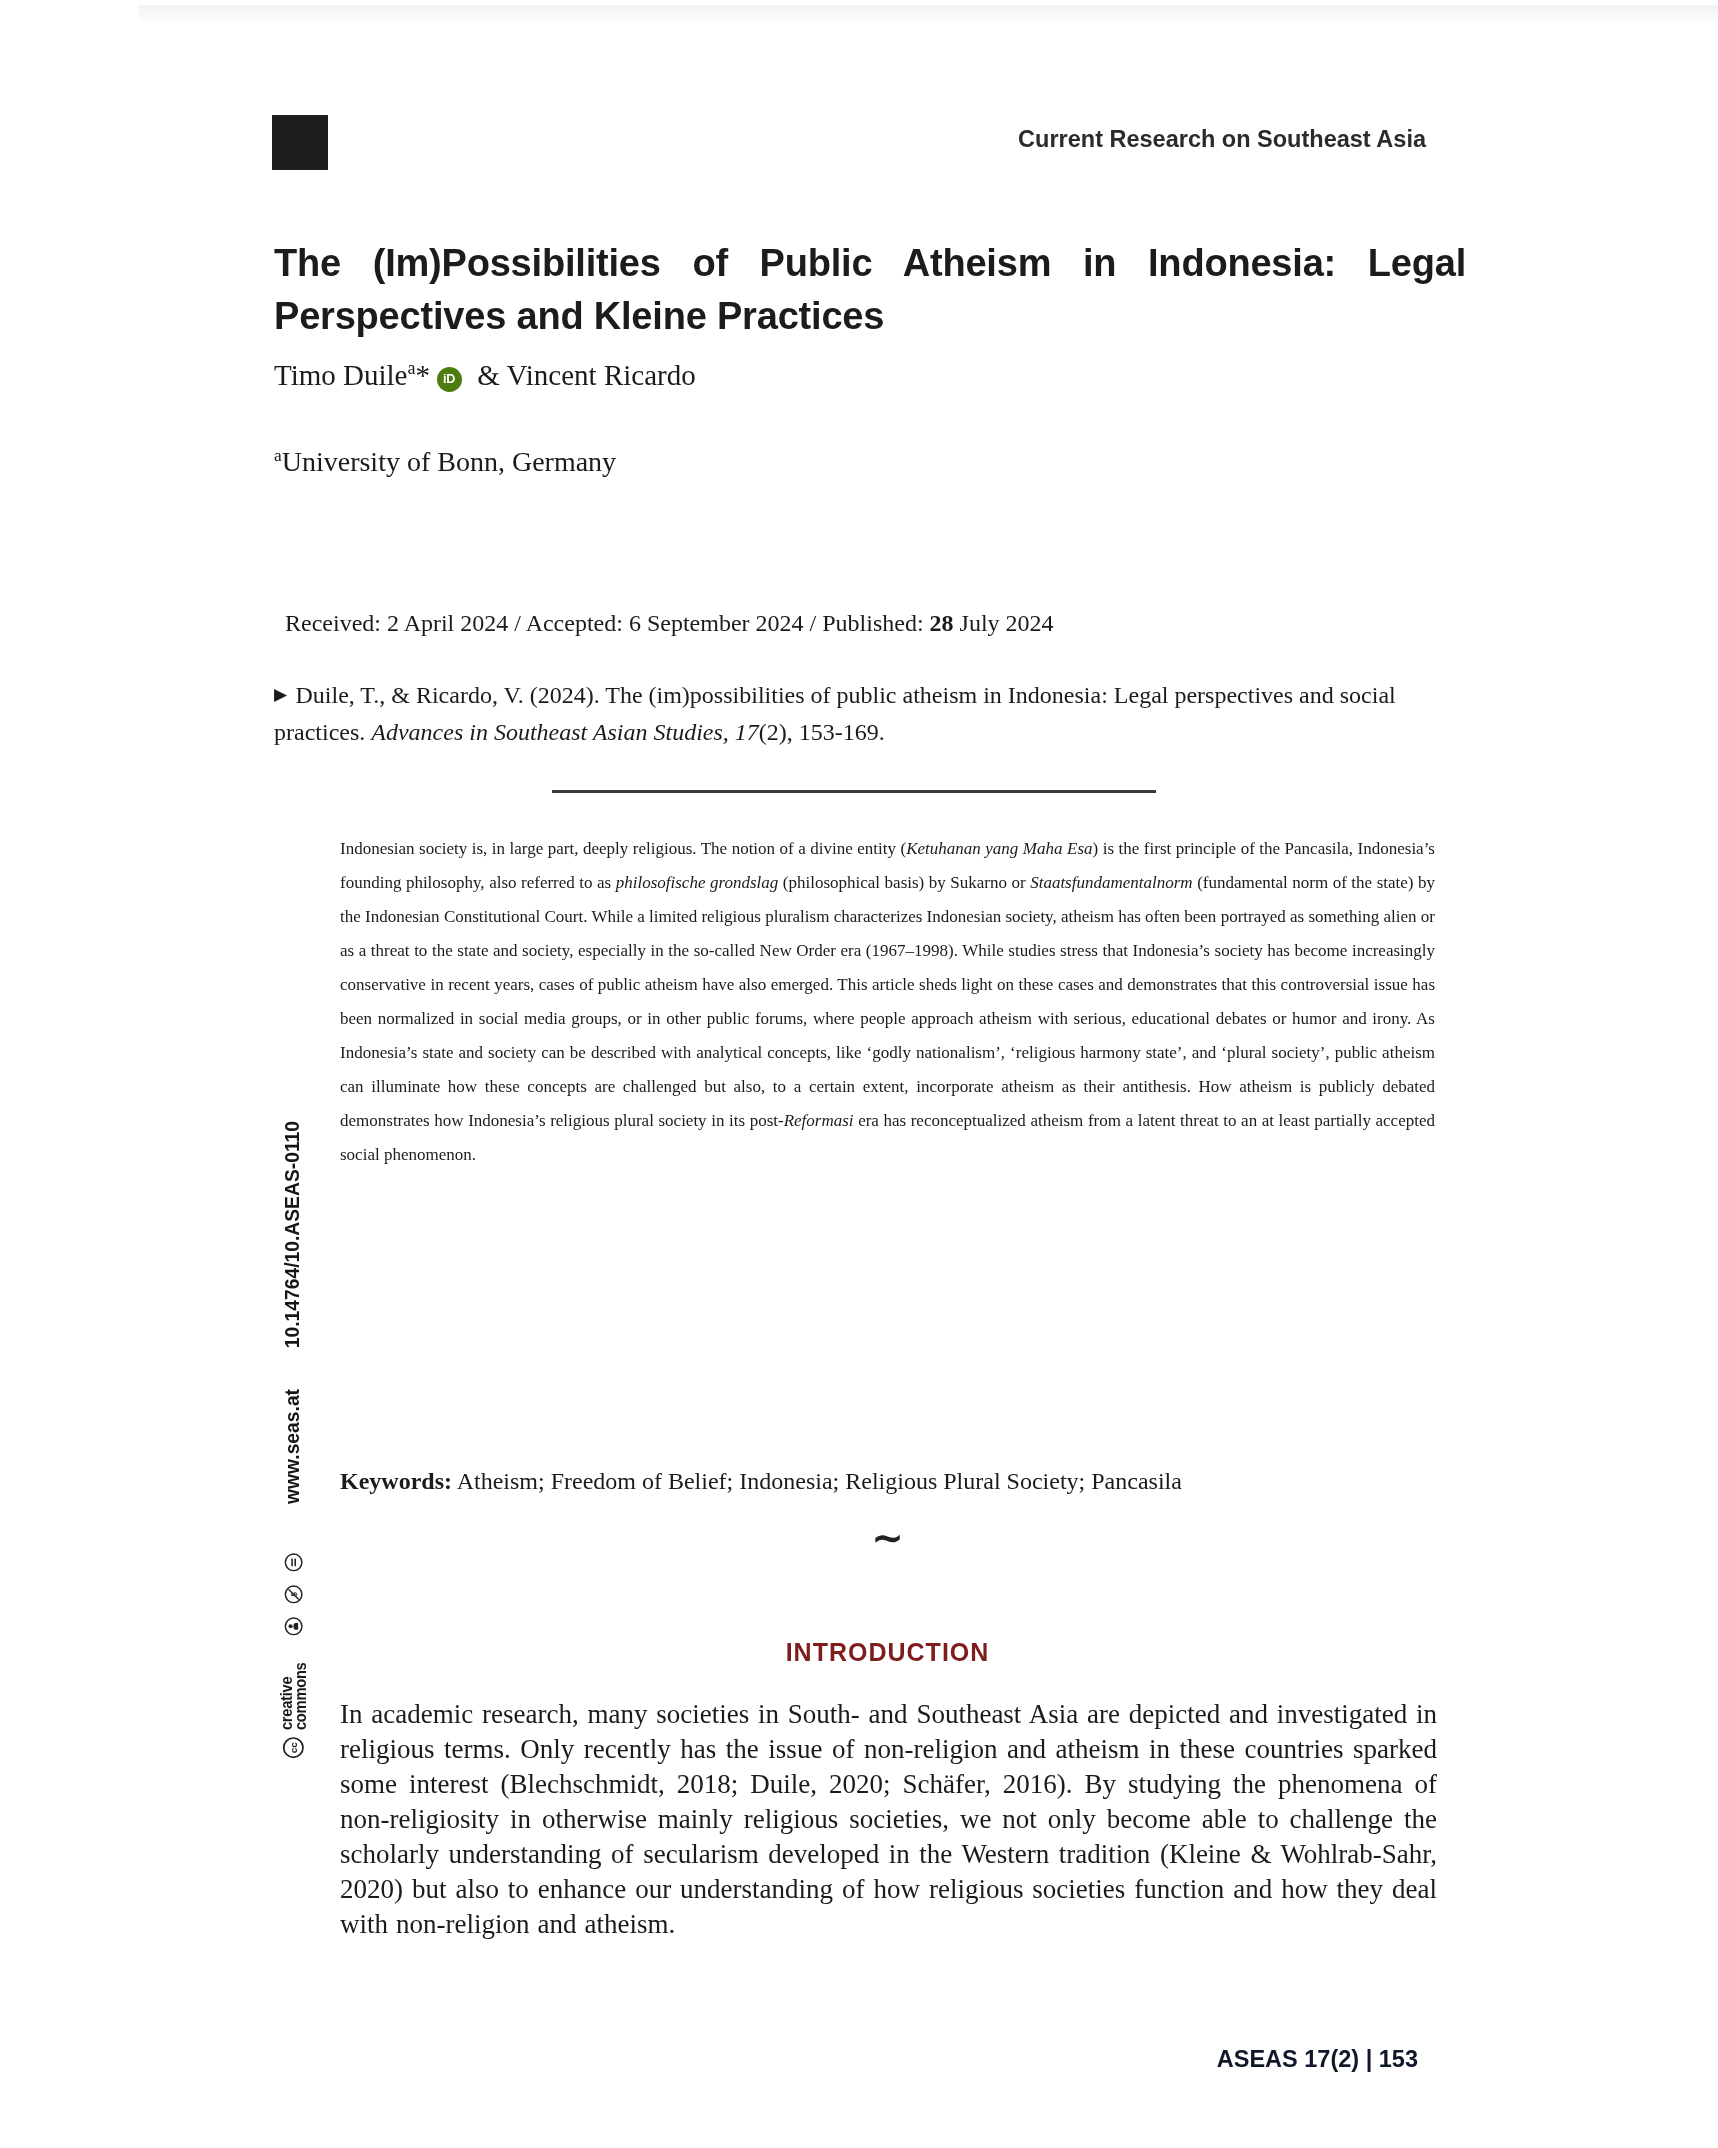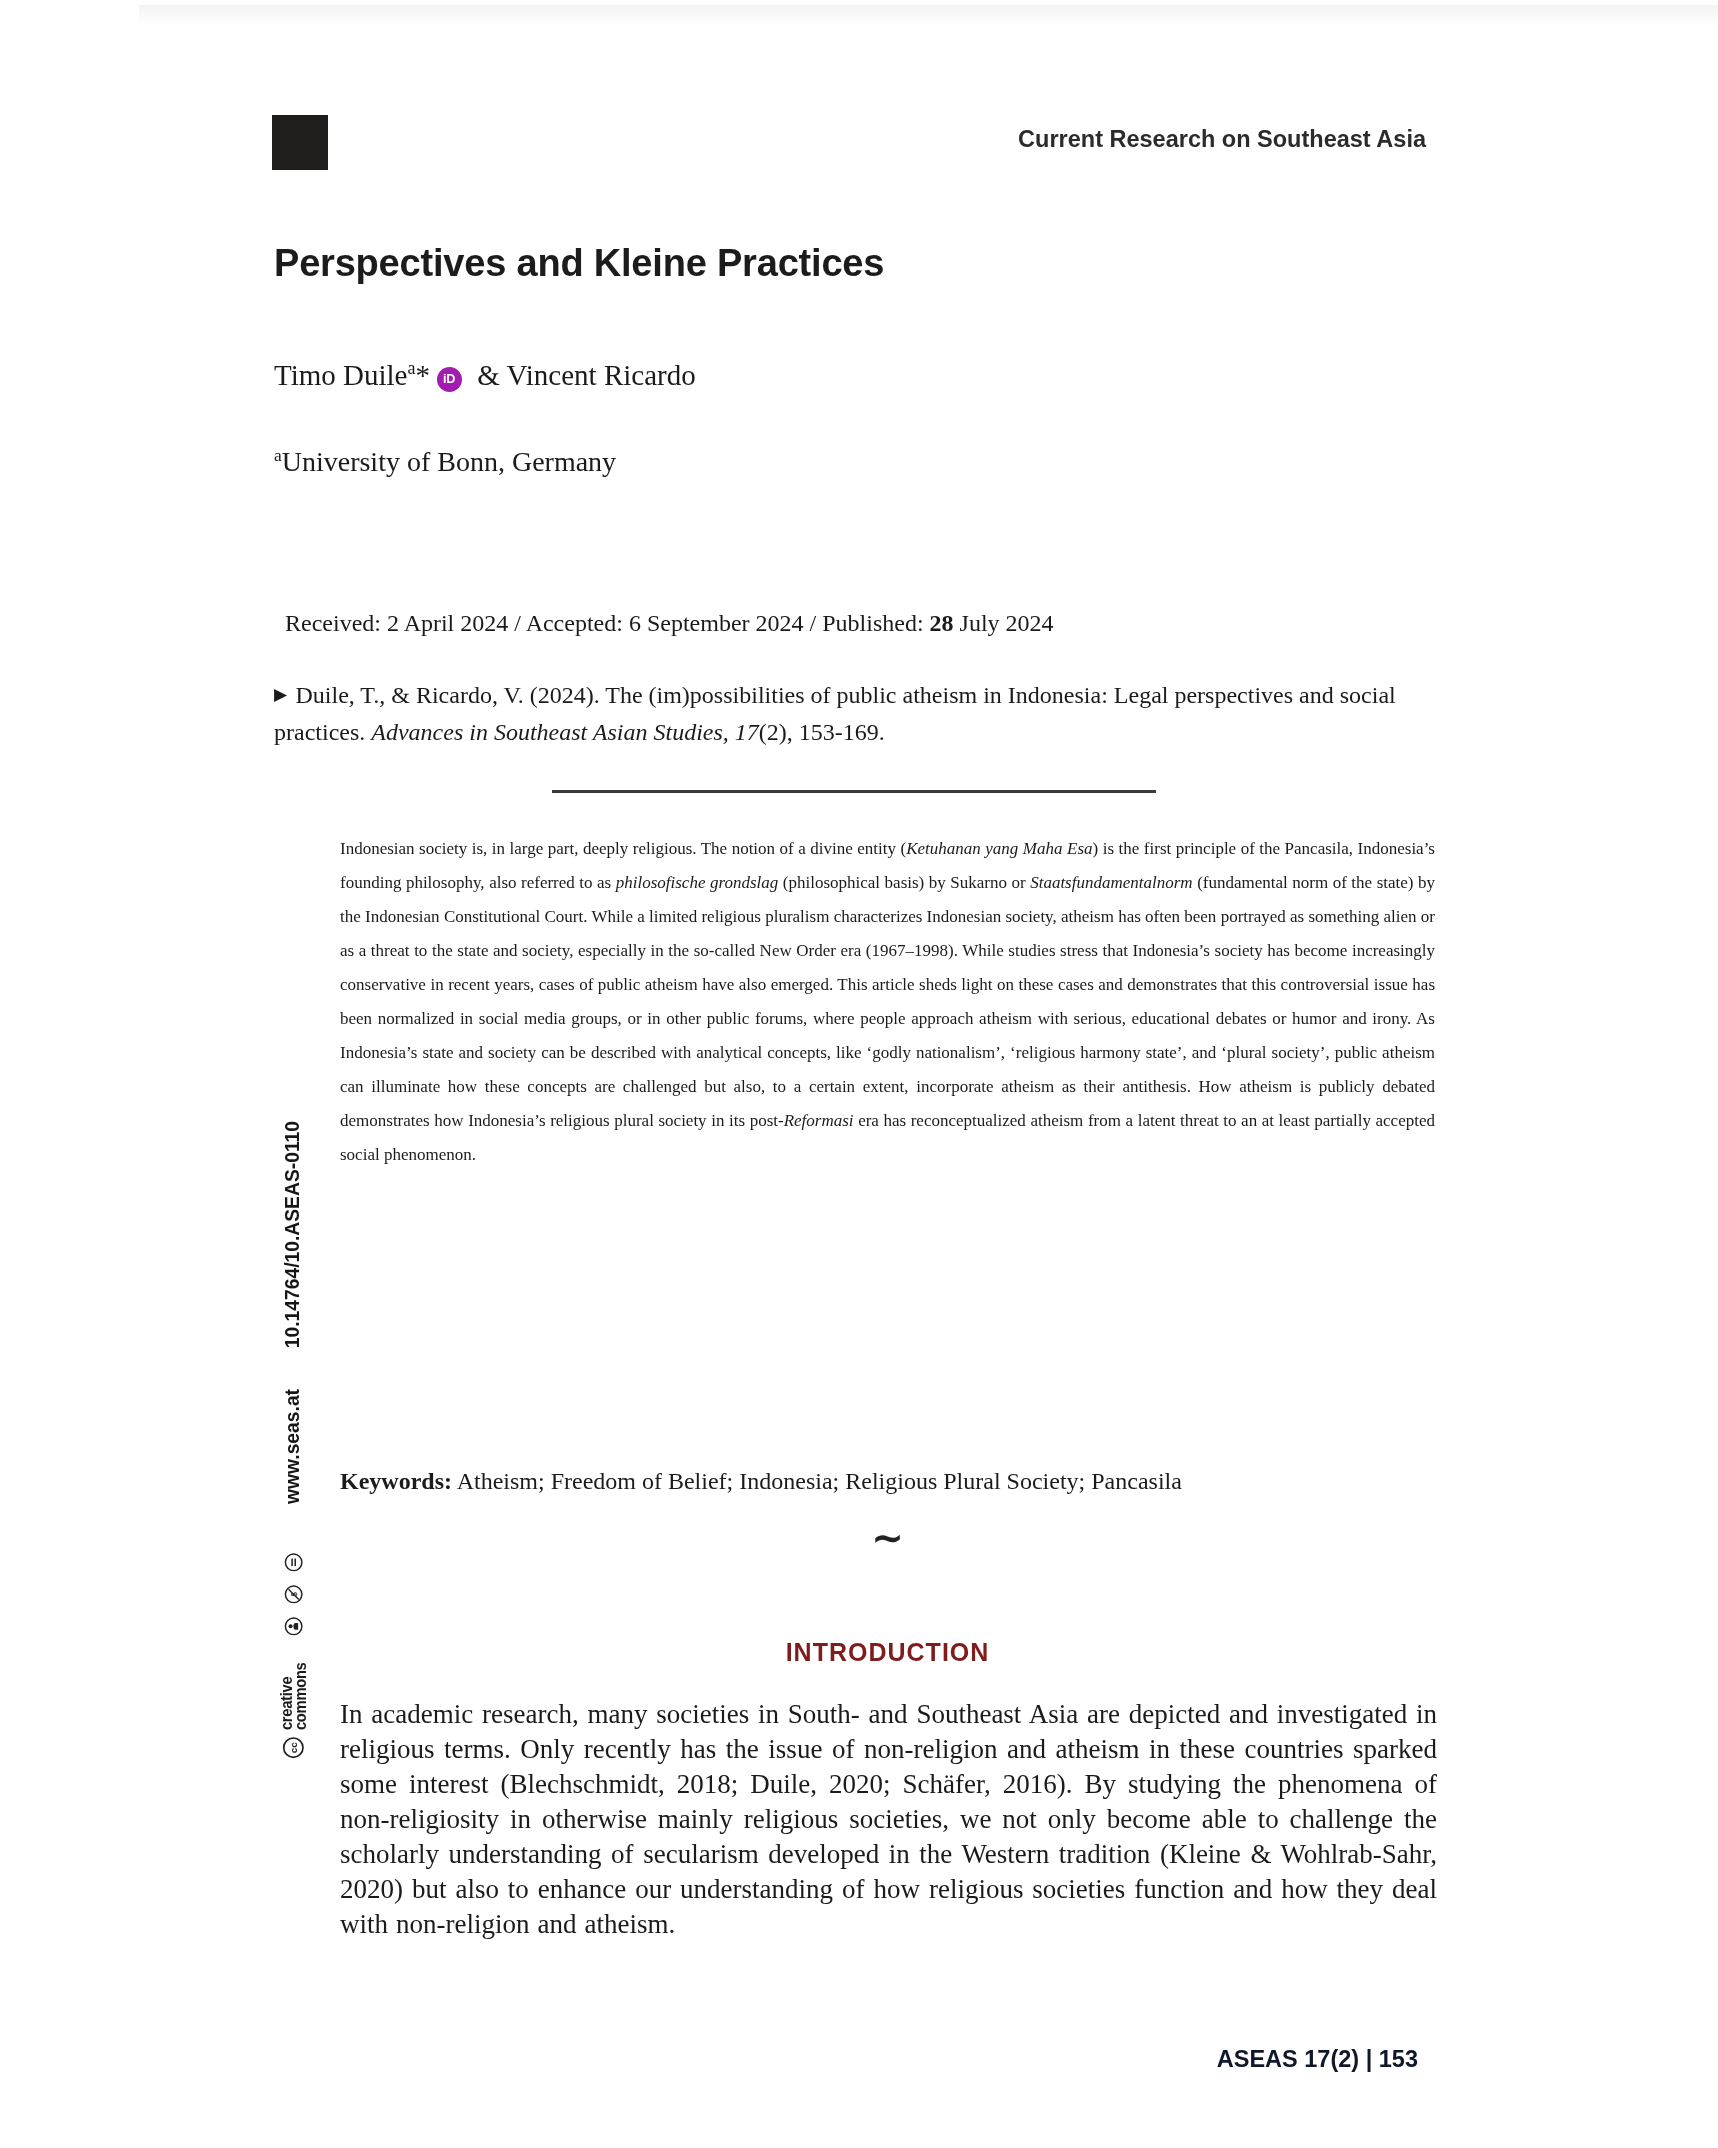--- a/index.html
+++ b/index.html
@@ -9,21 +9,21 @@
             background:linear-gradient(#f3f3f3,#fefefe);}
   .logo-square{position:absolute;left:272px;top:115px;width:56px;height:55px;background:#201d1d;}
   .journal-name{position:absolute;left:839px;top:126px;width:587px;text-align:right;
                 font-family:"Liberation Sans",sans-serif;font-weight:700;font-size:23.5px;color:#2b2b2b;}
   .title{position:absolute;left:274px;top:237px;width:1192px;margin:0;
          font-family:"Liberation Sans",sans-serif;font-weight:700;font-size:38px;
          line-height:53px;color:#1c1c1c;letter-spacing:-0.2px;}
   .title .l1{display:block;text-align:justify;text-align-last:justify;}
   .title .l2{display:block;}
   .authors{position:absolute;left:274px;top:359px;font-size:29px;white-space:nowrap;}
-  .orcid{display:inline-block;width:25px;height:25px;border-radius:50%;background:#a21caf;
+  .orcid{display:inline-block;width:25px;height:25px;border-radius:50%;background:#4d7c0f;
          color:#fff;font-family:"Liberation Sans",sans-serif;font-weight:700;font-size:12.6px;
          line-height:25px;text-align:center;vertical-align:1.7px;margin:0 8.4px 0 6.7px;}
   .affiliation{position:absolute;left:274px;top:446px;font-size:28px;}
   .corresponding{position:absolute;left:274px;top:525px;font-size:28px;}
   .dates{position:absolute;left:285px;top:610px;font-size:24px;}
   .citation{position:absolute;left:274px;top:676px;width:1175px;font-size:24px;line-height:37px;}
   .cite-marker{font-size:17px;vertical-align:3.4px;margin-right:8.4px;}
   .rule{position:absolute;left:552px;top:790px;width:604px;height:2.5px;background:#3a3a3a;}
   .abstract{position:absolute;left:340px;top:832px;width:1095px;font-size:17px;line-height:34px;
             text-align:justify;}
@@ -58,20 +58,21 @@
 
 <div class="page">
 
   <div class="top-edge"></div>
 
   <div class="logo-square"></div>
 
   <div class="journal-name">Current Research on Southeast Asia</div>
 
   <h1 class="title">
+    <span class="l1">The (Im)Possibilities of Public Atheism in Indonesia: Legal</span>
     <span class="l2">Perspectives and Kleine Practices</span>
   </h1>
 
   <div class="authors">
     <span><span>Timo Duile</span><sup>a</sup><span>*</span></span><span class="orcid">iD</span><span> &amp; Vincent Ricardo</span>
   </div>
 
   <div class="affiliation"><sup>a</sup><span>University of Bonn, Germany</span></div>
 
 

